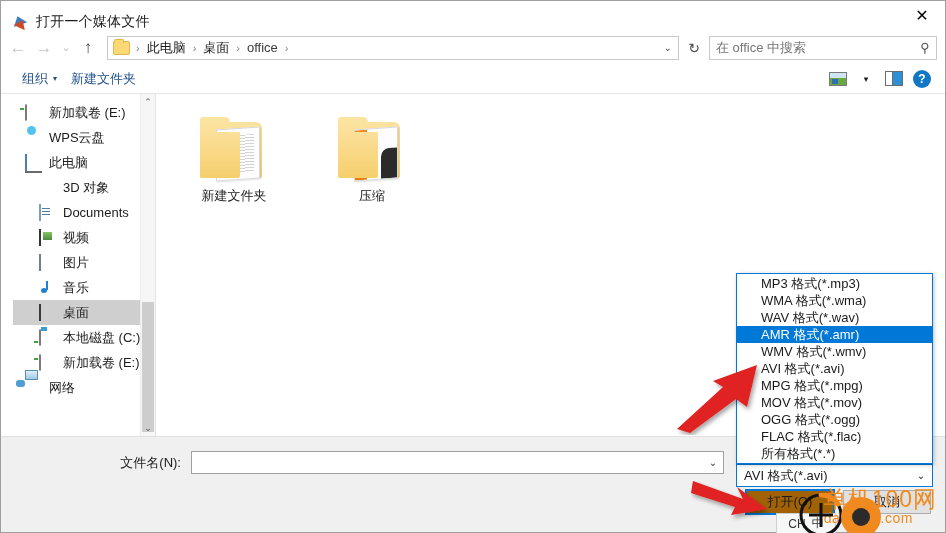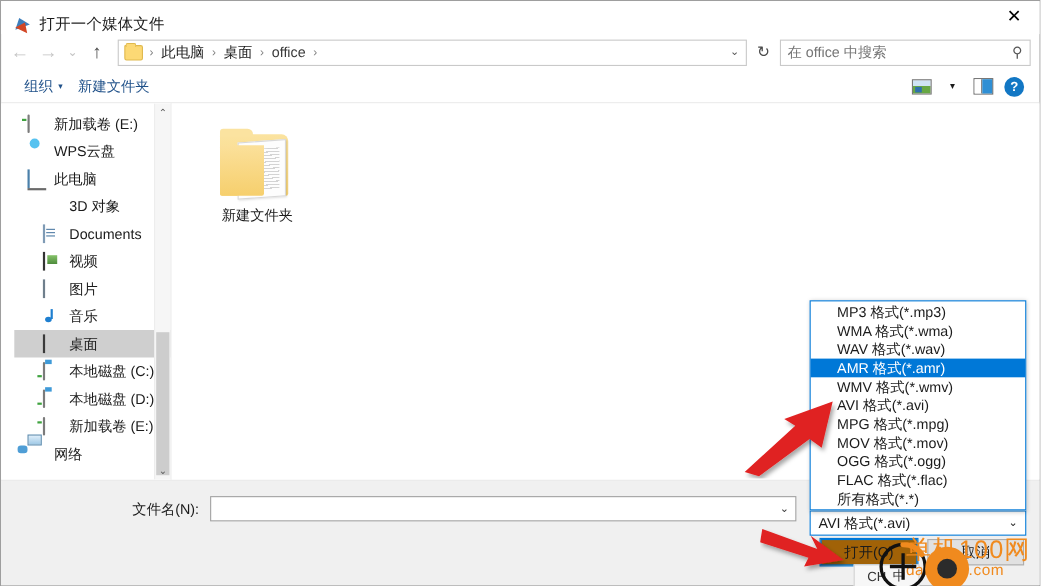--- a/index.html
+++ b/index.html
@@ -769,24 +769,20 @@
         <div class="side-item indent selected">
           <span class="si-icon"><span class="ic-desktop"></span></span>
           <span class="si-label">桌面</span>
         </div>
 
         <div class="side-item indent">
           <span class="si-icon"><span class="ic-hdd"></span></span>
           <span class="si-label">本地磁盘 (C:)</span>
         </div>
 
-        <div class="side-item indent">
-          <span class="si-icon"><span class="ic-hdd"></span></span>
-          <span class="si-label">本地磁盘 (D:)</span>
-        </div>
 
         <div class="side-item indent">
           <span class="si-icon"><span class="ic-drive"></span></span>
           <span class="si-label">新加载卷 (E:)</span>
         </div>
 
         <div class="side-item">
           <span class="si-icon"><span class="ic-net"></span></span>
           <span class="si-label">网络</span>
         </div>
@@ -807,20 +803,32 @@
           <div class="folder-ico">
             <div class="folder-back"></div>
             <div class="paper">
                 <div class="lines"></div>
               </div>
             <div class="folder-front"></div>
           </div>
           <div class="filename">新建文件夹</div>
         </div>
 
+        <div class="fileitem">
+          <div class="folder-ico">
+            <div class="folder-back"></div>
+            <div class="paper">
+              <div class="zipstripe"></div>
+              <div class="zipdark"></div>
+              <div class="lock"></div>
+            </div>
+            <div class="folder-front"></div>
+          </div>
+          <div class="filename">压缩</div>
+        </div>
 
       </div>
     </div>
   </div>
 
   <div class="footer">
     <div class="filename-row">
       <div class="fn-label">文件名(N):</div>
       <div class="fn-input-wrap">
         <input type="text" value="" style="">

